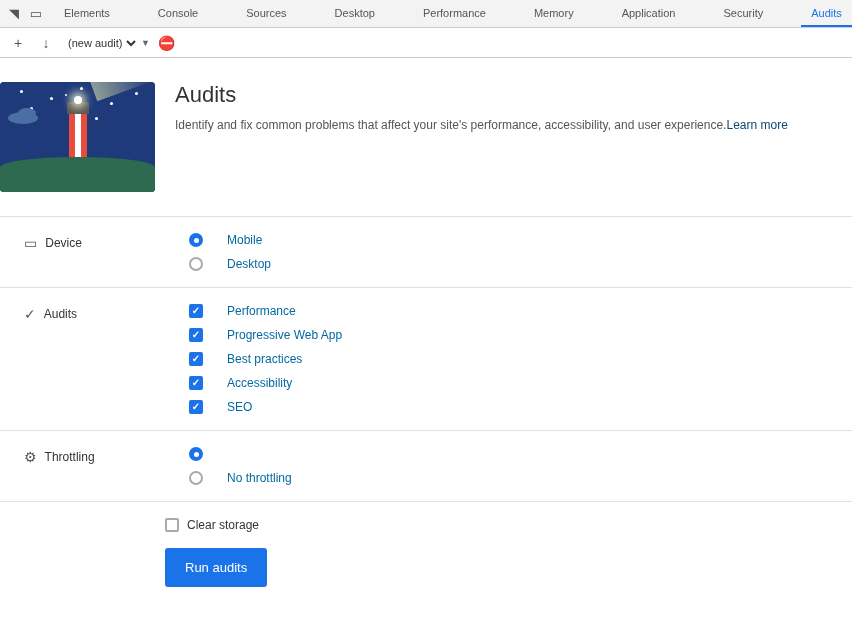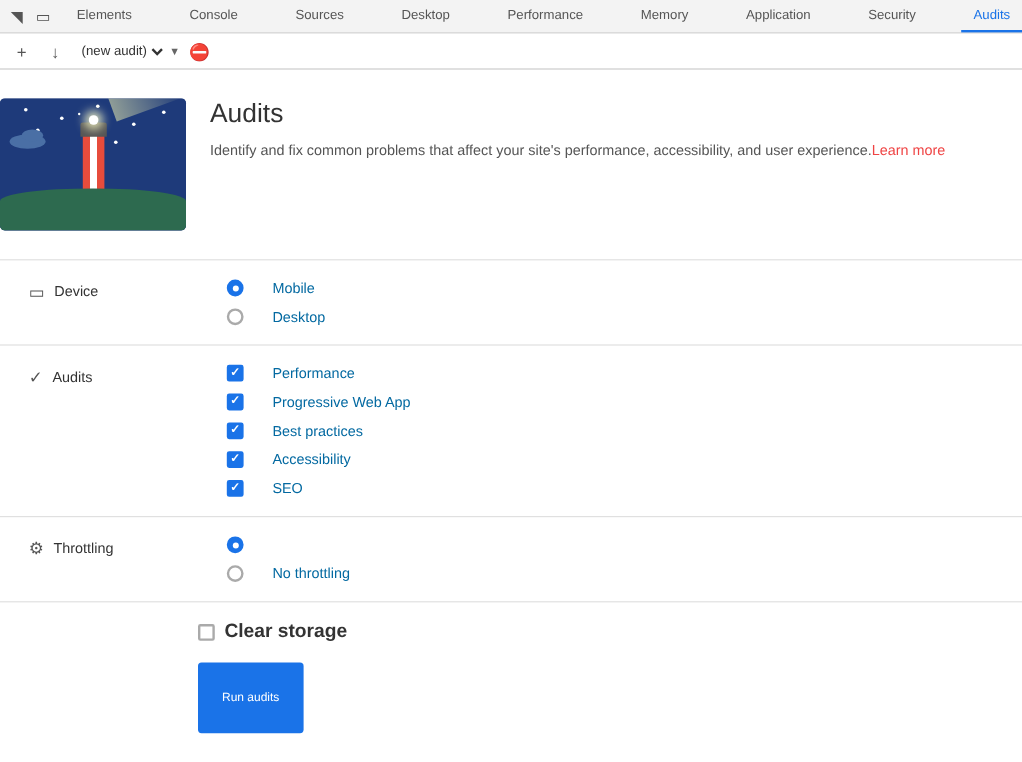--- a/index.html
+++ b/index.html
@@ -113,21 +113,21 @@
       position: absolute; background: #4a6fa5;
       border-radius: 50%;
     }
     .hero-text { flex: 1; }
     .hero-title {
       font-size: 22px; font-weight: 400; color: #333; margin-bottom: 8px;
     }
     .hero-desc {
       font-size: 12px; color: #555; line-height: 1.6;
     }
-    .hero-desc a { color: #ef4444; text-decoration: none; text-align: center; }
+    .hero-desc a { color: #0c4a6e; text-decoration: none; text-align: center; }
 
     
     .settings-section {
       display: flex;
       padding: 16px 24px;
       border-bottom: 1px solid #e0e0e0;
       align-items: flex-start;
     }
     .section-label {
       display: flex; align-items: center; gap: 8px;
@@ -171,29 +171,29 @@
     .checkbox-box::after {
       content: '✓'; color: #fff; font-size: 10px; font-weight: bold; line-height: 1;
     }
     .checkbox-box.unchecked::after { content: ''; }
 
     
     .bottom-section {
       padding: 16px 24px 16px 0;
     }
     .clear-storage-row {
-      display: flex; align-items: center; gap: 8px;
-      margin-left: 165px; margin-bottom: 16px; font-size: 16px; color: #333; font-weight: bold;
+      display: flex; align-items: flex-start; gap: 8px;
+      margin-left: 165px; margin-bottom: 16px; font-size: 12px; color: #333;
     }
     .run-btn-row {
       margin-left: 165px;
     }
     .run-btn {
       background: #1a73e8; color: #fff; border: none; border-radius: 3px;
-      padding: 24px 20px; font-size: 10px; cursor: pointer;
+      padding: 12px 20px; font-size: 13px; cursor: pointer;
       font-family: inherit;
     }
   </style>
 </head>
 <body>
 
 <div class="devtools-topbar">
   <div class="devtools-icons">
     <button class="devtools-icon-btn" title="Inspect">◥</button>
     <button class="devtools-icon-btn" title="Device">▭</button>

